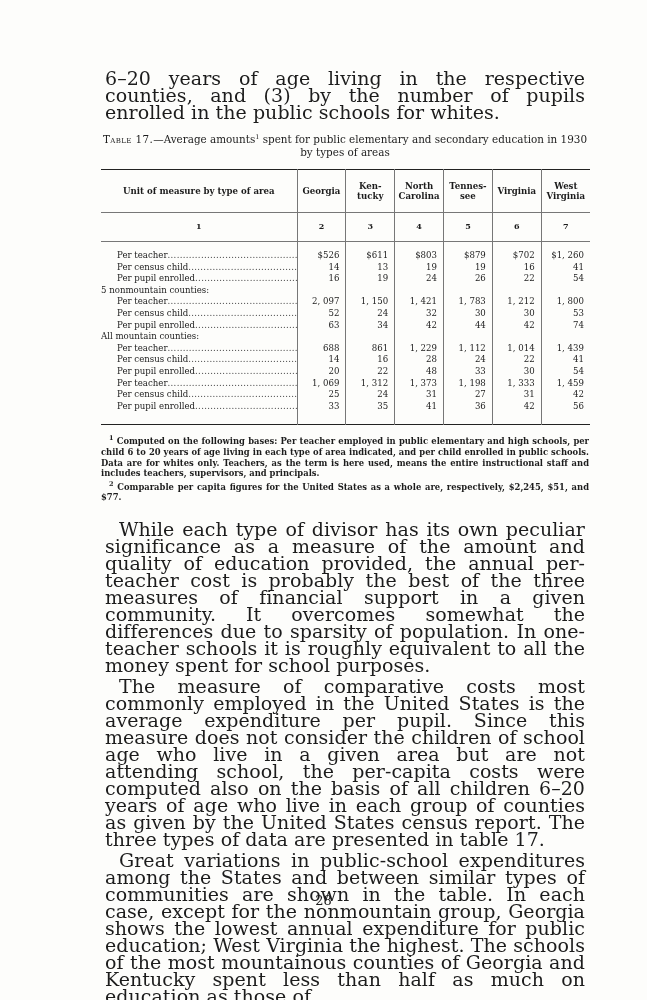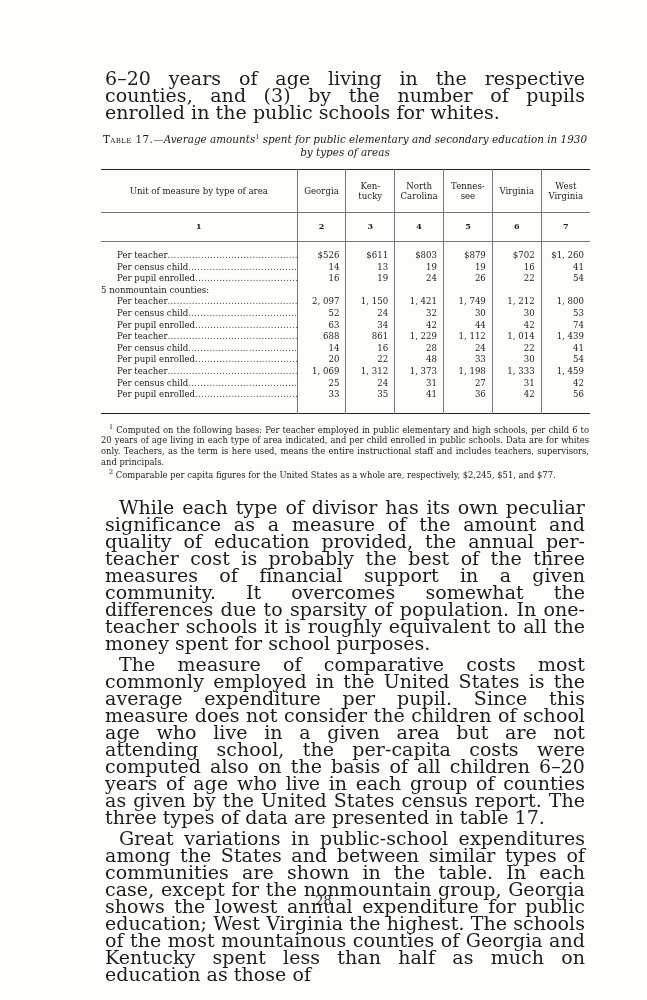--- a/index.html
+++ b/index.html
@@ -11,50 +11,50 @@
   .page { position: absolute; left: 101px; top: 66px; width: 488px; }
   .body-text {
     font-size: 19px; line-height: 17px; text-align: justify;
     letter-spacing: 0.05px; margin: 4px;
   }
   .body-text.indent { text-indent: 14px; }
   .caption {
     margin-top: 10px; font-size: 10.4px; line-height: 13px; text-align: center;
   }
   .caption .tnum { font-variant: small-caps; letter-spacing: 0.4px; }
-  .caption .tdesc { font-style: italic; }
+  .caption .tdesc { }
   sup { font-size: 6.5px; vertical-align: 4px; }
   table.data {
     margin-top: 10px; width: 489px; border-collapse: collapse;
     font-size: 8.6px; table-layout: fixed;
     border-top: 1.6px solid #222; border-bottom: 1.6px solid #222;
   }
   table.data col.c-label { width: 196px; }
   table.data col.c-num { width: 48.8px; }
   table.data th {
-    font-weight: normal; height: 40px; line-height: 10px; text-align: center;
+    font-weight: bold; height: 40px; line-height: 10px; text-align: center;
     border-left: 1px solid #777; border-bottom: 1px solid #777; vertical-align: middle;
   }
   table.data th:first-child { border-left: none; }
   table.data td.colnum {
     height: 28px; text-align: center; font-weight: bold; font-size: 8px;
     border-left: 1px solid #777; border-bottom: 1px solid #777;
   }
   table.data td.colnum:first-child { border-left: none; }
   table.data td { padding: 0; line-height: 11.6px; }
   table.data td.num { text-align: right; padding-right: 6px; border-left: 1px solid #777; }
   table.data td.label { white-space: nowrap; overflow: hidden; }
   table.data td.label.sub { padding-left: 16px; }
   .leader { color: #444; letter-spacing: 0.3px; }
   tr.spacer td { height: 8px; }
   tr.spacer td.num { border-left: 1px solid #777; }
   tr.endspacer td { height: 12px; }
   tr.endspacer td.num { border-left: 1px solid #777; }
   .footnotes { margin-top: 8px; font-size: 8.4px; line-height: 10.6px; text-align: justify; }
-  .footnotes p { margin: 0; text-indent: 8px; }
+  .footnotes p { margin: 0; text-indent: 8px; font-weight: bold; }
   .para-block { margin-top: 18px; }
   .page-number { position: absolute; left: 0; right: 0; top: 893px; text-align: center; font-size: 13px; }
 </style>
 </head>
 <body>
 
 <div class="page">
   <p class="body-text">6–20 years of age living in the respective counties, and (3) by the number of pupils enrolled in the public schools for whites.</p>
 
   <div class="caption">
@@ -135,41 +135,50 @@
           <td class="num"></td>
           <td class="num"></td>
           <td class="num"></td>
           <td class="num"></td>
         </tr>
         <tr>
           <td class="label sub"><span>Per teacher</span><span class="leader">................................................</span></td>
           <td class="num">2, 097</td>
           <td class="num">1, 150</td>
           <td class="num">1, 421</td>
-          <td class="num">1, 749</td>
+          <td class="num">1, 783</td>
           <td class="num">1, 212</td>
           <td class="num">1, 800</td>
         </tr>
         <tr>
           <td class="label sub"><span>Per census child</span><span class="leader">................................................</span></td>
           <td class="num">52</td>
           <td class="num">24</td>
           <td class="num">32</td>
           <td class="num">30</td>
           <td class="num">30</td>
           <td class="num">53</td>
         </tr>
         <tr>
           <td class="label sub"><span>Per pupil enrolled</span><span class="leader">................................................</span></td>
           <td class="num">63</td>
           <td class="num">34</td>
           <td class="num">42</td>
           <td class="num">44</td>
           <td class="num">42</td>
           <td class="num">74</td>
+        </tr>
+        <tr>
+          <td class="label"><span>All mountain counties:</span></td>
+          <td class="num"></td>
+          <td class="num"></td>
+          <td class="num"></td>
+          <td class="num"></td>
+          <td class="num"></td>
+          <td class="num"></td>
         </tr>
         <tr>
           <td class="label sub"><span>Per teacher</span><span class="leader">................................................</span></td>
           <td class="num">688</td>
           <td class="num">861</td>
           <td class="num">1, 229</td>
           <td class="num">1, 112</td>
           <td class="num">1, 014</td>
           <td class="num">1, 439</td>
         </tr>

